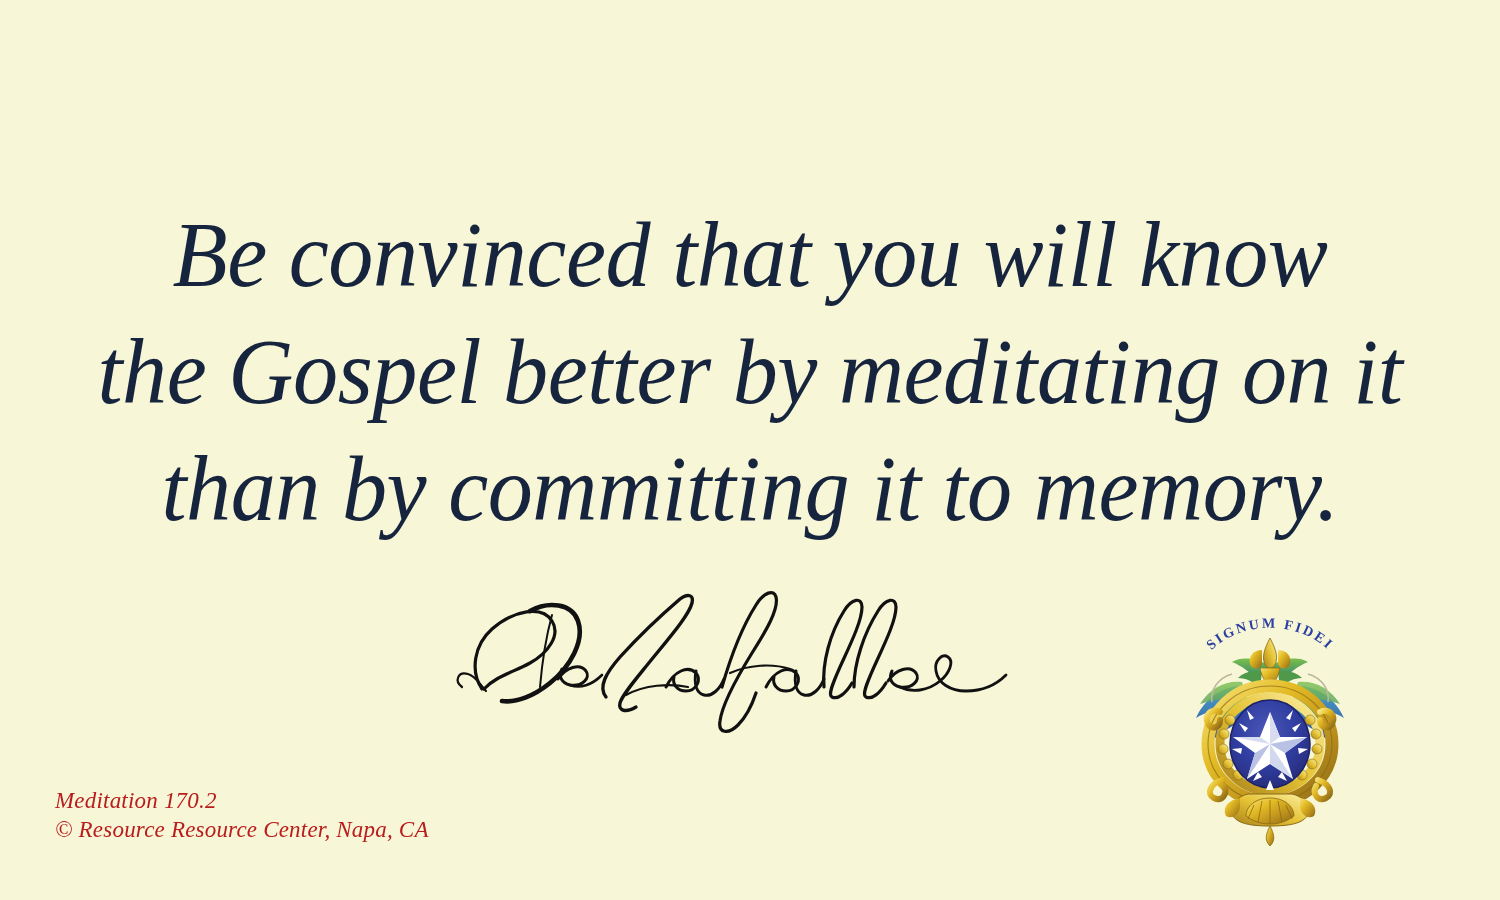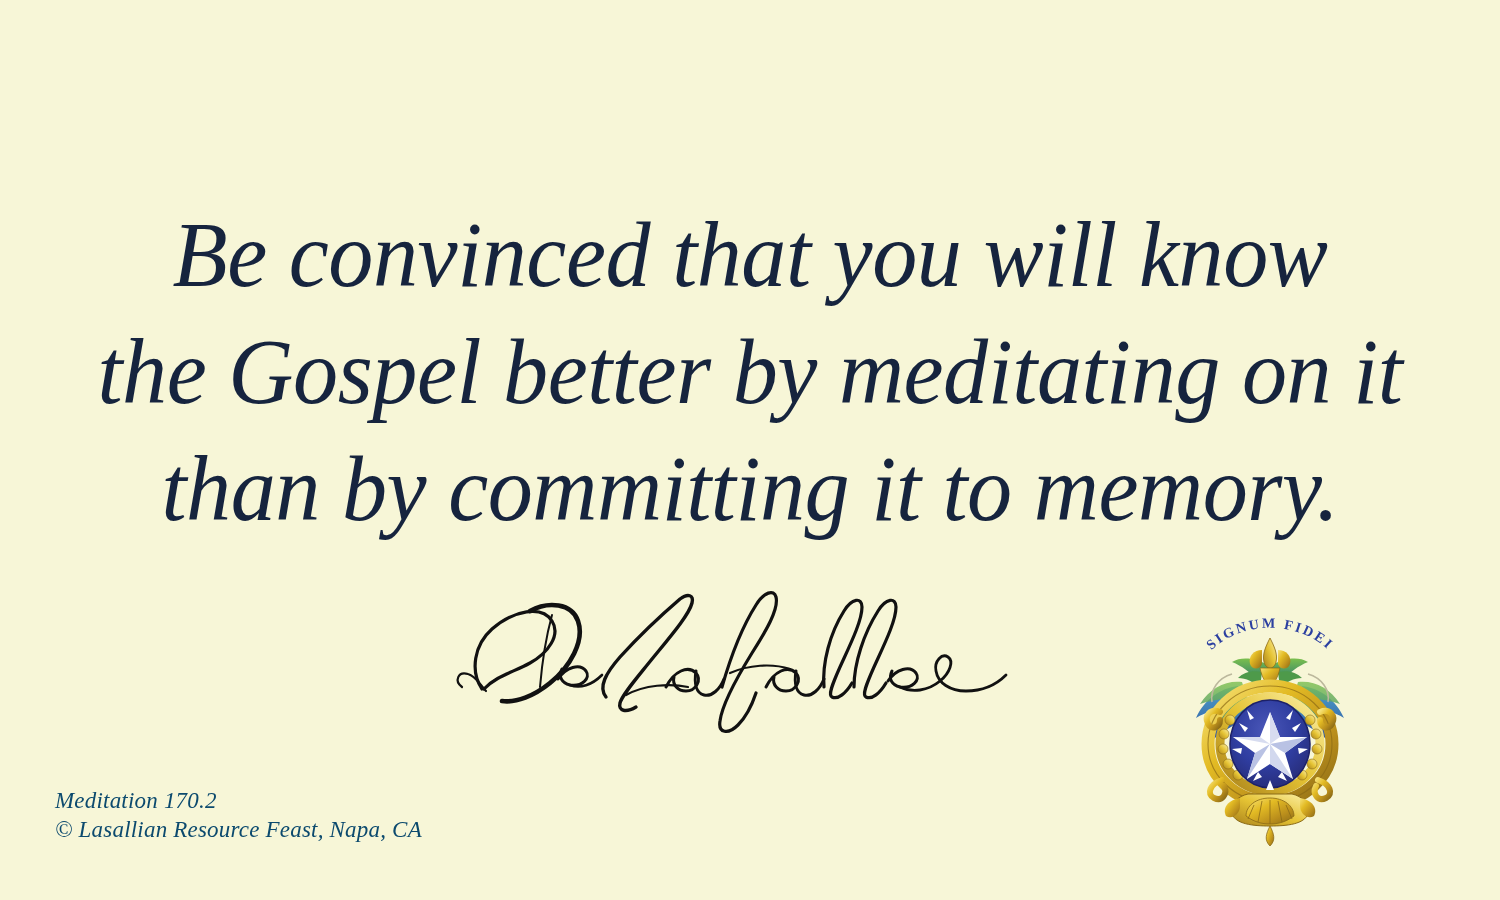--- a/index.html
+++ b/index.html
@@ -73,21 +73,21 @@
 
   
   .attribution {
     position: absolute;
     left: 55px;
     top: 786px;
     font-family: "Liberation Serif", "DejaVu Serif", serif;
     font-style: italic;
     font-size: 23px;
     line-height: 29px;
-    color: #0c4a6e;
+    color: #b91c1c;
     letter-spacing: 0.2px;
   }
   .attribution div {
     white-space: nowrap;
   }
 </style>
 </head>
 <body>
 
 <div class="card">
@@ -274,16 +274,16 @@
         </g>
         <path d="M94 218 C90 226 88 232 94 238 C100 232 98 226 94 218 Z" fill="url(#goldGrad)" stroke="#8a6a16" stroke-width="0.8"></path>
         <path d="M64 190 C52 192 46 200 50 208 C56 212 64 206 64 198 Z" fill="url(#goldGrad)"></path>
         <path d="M124 190 C136 192 142 200 138 208 C132 212 124 206 124 198 Z" fill="url(#goldGrad)"></path>
       </g>
     </svg>
   </div>
 
   <div class="attribution">
     <div>Meditation 170.2</div>
-    <div>© Lasallian Resource Feast, Napa, CA</div>
+    <div>© Resource Resource Center, Napa, CA</div>
   </div>
 
 </div>
 
 </body></html>

